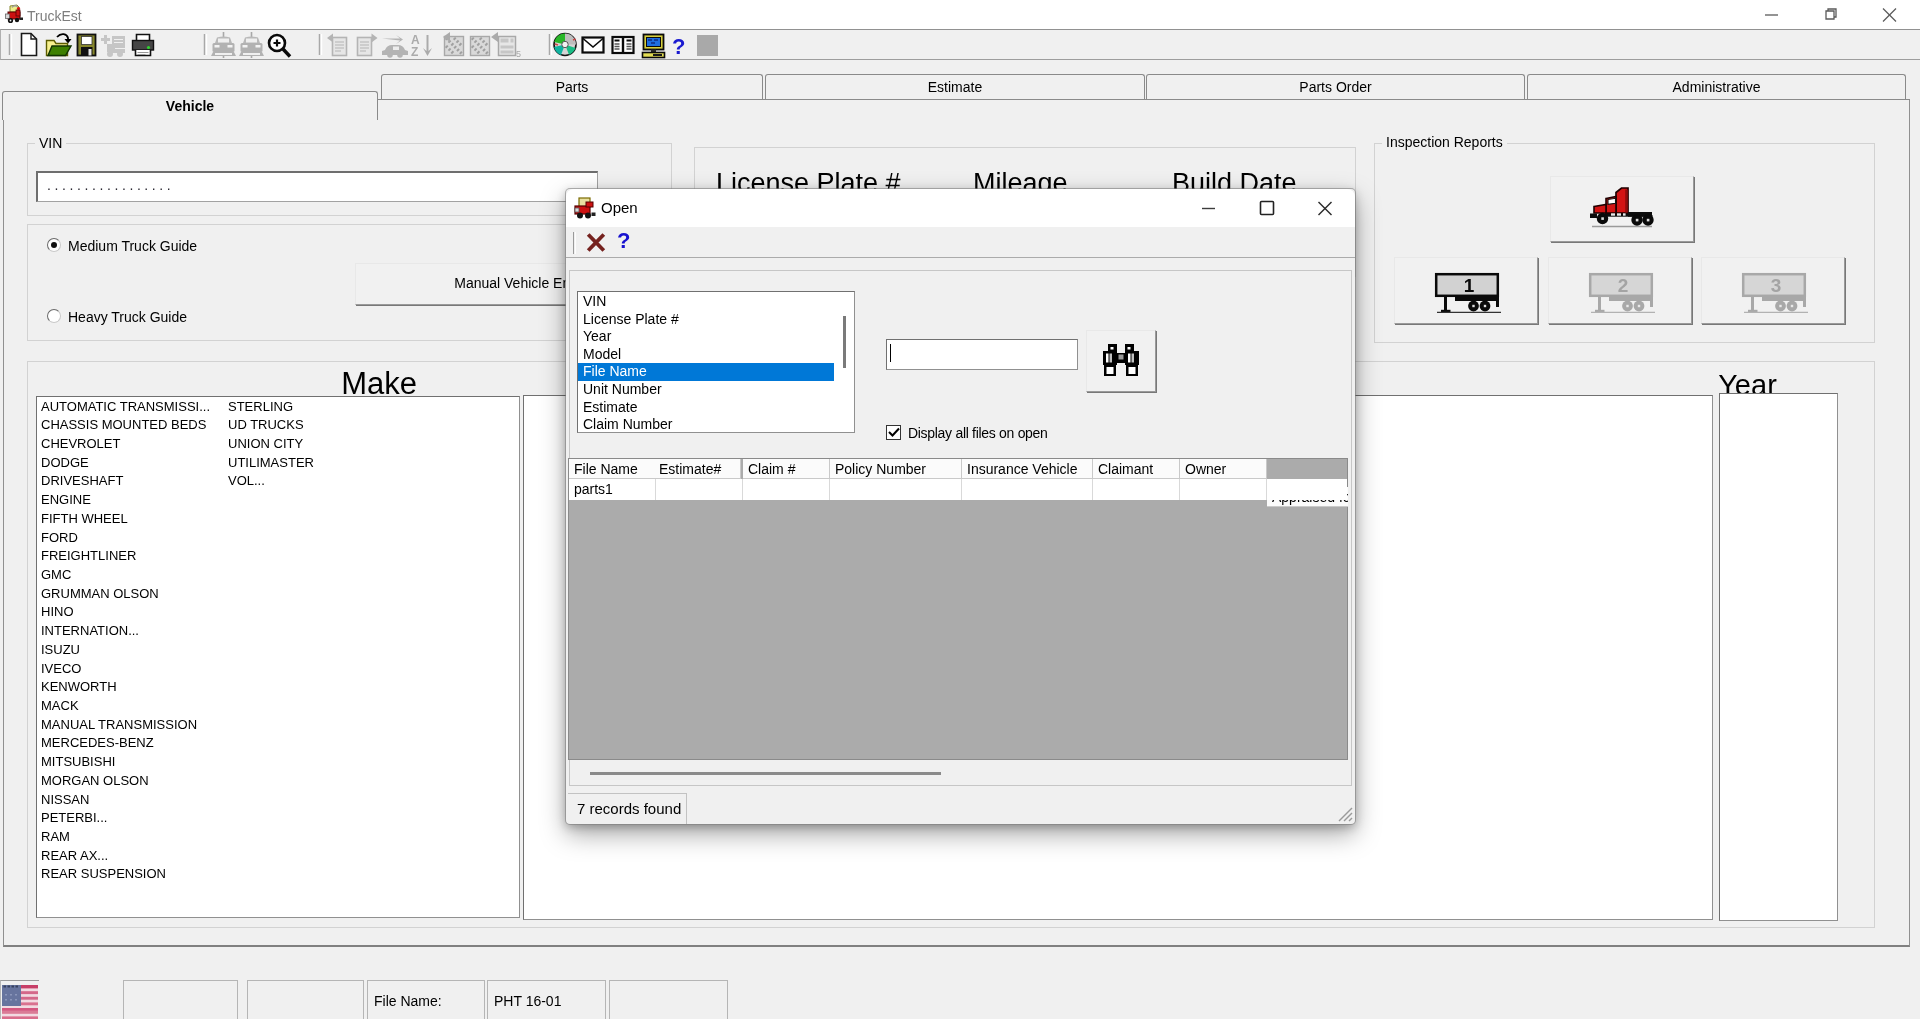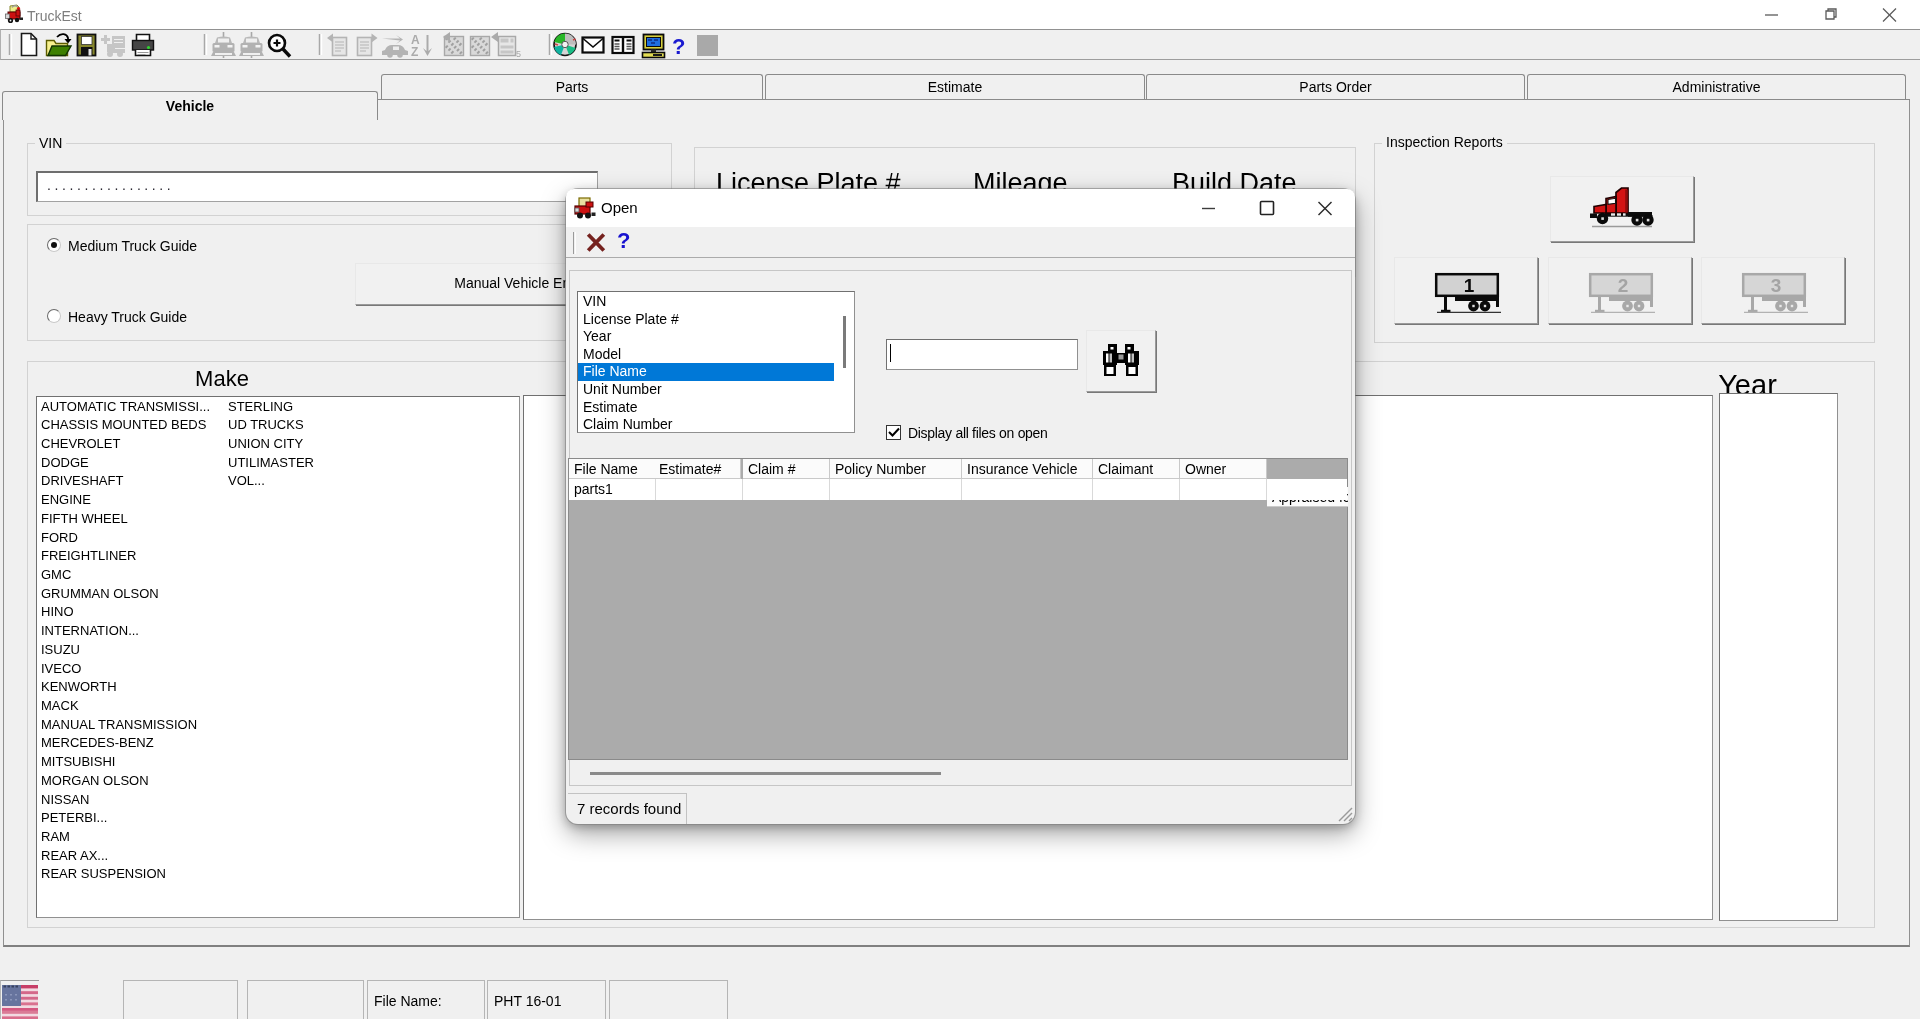--- a/index.html
+++ b/index.html
@@ -283,21 +283,21 @@
     <path d="M46 53 h9.5" stroke="#a8a8a8" stroke-width="2.4"></path>
     <circle cx="78.5" cy="48" r="5.4" fill="#a8a8a8"></circle>
         <rect x="77.3" y="46.8" width="2.4" height="2.4" fill="#e9e9e9"></rect>
     <circle cx="90" cy="48" r="5.4" fill="#a8a8a8"></circle>
         <rect x="88.8" y="46.8" width="2.4" height="2.4" fill="#e9e9e9"></rect>
     <path d="M42 54.4 H106" stroke="#b2b2b2" stroke-width="1.4"></path>
   </svg>
 </div>
 
 <div class="gb" style="left:27px;top:361px;width:1848px;height:567px;"></div>
-<div class="abs" style="left:27px;top:366px;width:390px;text-align:center;font-size:22px;">Make</div>
+<div class="abs" style="left:27px;top:366px;width:390px;text-align:right;font-size:31px;">Make</div>
 <div class="abs" style="left:1690px;top:369px;width:115px;text-align:center;font-size:29px;">Year</div>
 <div class="sunken" style="left:523px;top:395px;width:1190px;height:525px;"></div>
 <div class="sunken" style="left:1719px;top:393px;width:119px;height:528px;"></div>
 <div class="sunken" style="left:36px;top:396px;width:484px;height:522px;">
   <div class="abs" style="left:4px;top:0.5px;width:187px;font-size:13px;line-height:18.72px;white-space:nowrap;">AUTOMATIC TRANSMISSI...<br>CHASSIS MOUNTED BEDS<br>CHEVROLET<br>DODGE<br>DRIVESHAFT<br>ENGINE<br>FIFTH WHEEL<br>FORD<br>FREIGHTLINER<br>GMC<br>GRUMMAN OLSON<br>HINO<br>INTERNATION...<br>ISUZU<br>IVECO<br>KENWORTH<br>MACK<br>MANUAL TRANSMISSION<br>MERCEDES-BENZ<br>MITSUBISHI<br>MORGAN OLSON<br>NISSAN<br>PETERBI...<br>RAM<br>REAR AX...<br>REAR SUSPENSION</div>
   <div class="abs" style="left:191px;top:0.5px;font-size:13px;line-height:18.72px;white-space:nowrap;">STERLING<br>UD TRUCKS<br>UNION CITY<br>UTILIMASTER<br>VOL...</div>
 </div>
 <style>
 .radio { width:14px; height:14px; border-radius:50%; background:#fff; border:1px solid #6a6a6a; border-bottom-color:#c9c9c9; border-right-color:#c9c9c9; }
 .rdot { position:absolute; left:3px; top:3px; width:6px; height:6px; border-radius:50%; background:#111; }
@@ -335,21 +335,21 @@
   <div class="sbpanel" style="left:123px;width:115px;"></div>
   <div class="sbpanel" style="left:247px;width:117px;"></div>
   <div class="sbpanel" style="left:367px;width:118px;">File Name:</div>
   <div class="sbpanel" style="left:487px;width:119px;">PHT 16-01</div>
   <div class="sbpanel" style="left:609px;width:119px;"></div>
 </div>
 <style>
 .sbpanel { position:absolute; top:31px; height:40px; border:1px solid #b5b5b5; font-size:14px; padding:12px 0 0 6px; }
 </style>
 
-<div class="abs" id="dialog" style="left:566px;top:189px;width:789px;height:635px;background:#f0f0f0;border-radius:12px;box-shadow:0 0 0 1px rgba(128,128,128,0.6), 0 10px 26px rgba(0,0,0,0.35), 0 3px 10px rgba(0,0,0,0.25);">
+<div class="abs" id="dialog" style="left:566px;top:189px;width:789px;height:635px;background:#f0f0f0;border-radius:4px;box-shadow:0 0 0 1px rgba(128,128,128,0.6), 0 10px 26px rgba(0,0,0,0.35), 0 3px 10px rgba(0,0,0,0.25);">
 
   <div class="abs" style="left:0;top:0;width:789px;height:38px;background:#fff;border-radius:8px 8px 0 0;"></div>
   <div class="abs" style="left:8px;top:7px;width:22px;height:24px;">
     <svg width="22" height="24" viewBox="0 0 22 24">
       <rect x="5" y="2" width="11" height="9" fill="#e8e0a0" stroke="#7a6a00" stroke-width="1.2"></rect>
       <rect x="1" y="10" width="15" height="8" fill="#cc1111" stroke="#550000" stroke-width="1.2"></rect>
       <rect x="12" y="6" width="7" height="5" fill="#cc1111" stroke="#550000" stroke-width="1"></rect>
       <rect x="1" y="12" width="4" height="4" fill="#d8d8d8" stroke="#555" stroke-width="0.8"></rect>
       <circle cx="6" cy="19.5" r="3" fill="#111"></circle>
       <circle cx="14" cy="19.5" r="3" fill="#111"></circle>

